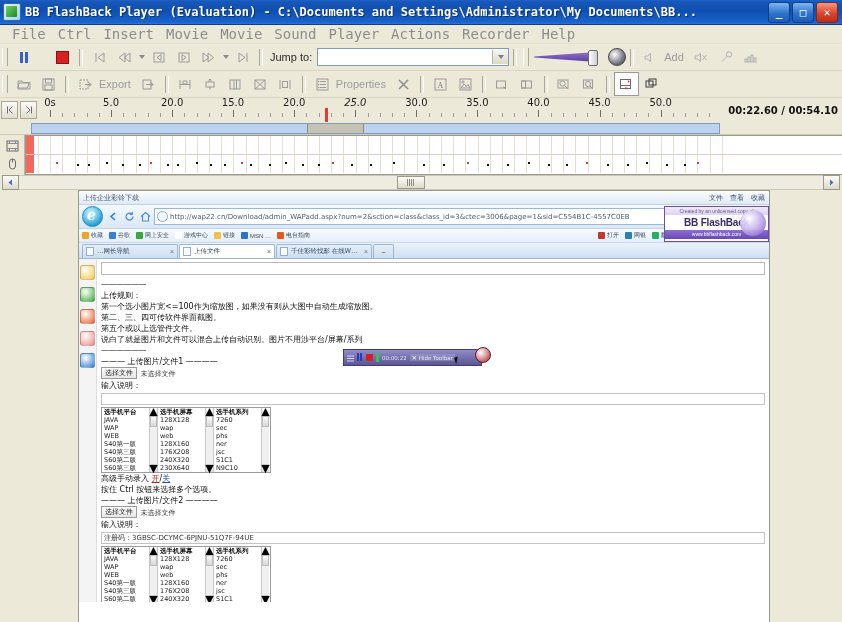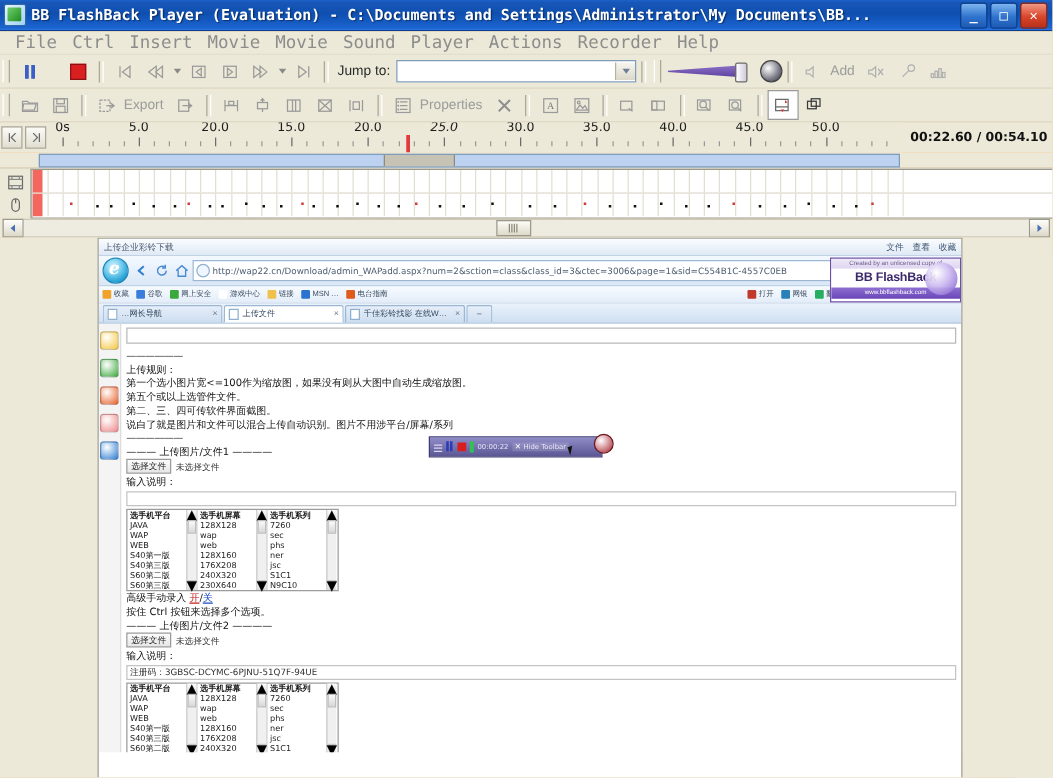--- a/index.html
+++ b/index.html
@@ -903,22 +903,22 @@
             <div class="sb-ico" style="background: radial-gradient(circle at 35% 30%, rgb(255, 255, 255), rgb(232, 98, 44));"></div>
             <div class="sb-ico" style="background: radial-gradient(circle at 35% 30%, rgb(255, 255, 255), rgb(240, 138, 138));"></div>
             <div class="sb-ico" style="background: radial-gradient(circle at 35% 30%, rgb(255, 255, 255), rgb(47, 127, 214));"></div>
           </div>
         <div class="ie-content">
 
           <div class="cbox"></div>
           <div class="cline dash">——————</div>
           <div class="cline">上传规则：</div>
           <div class="cline">第一个选小图片宽&lt;=100作为缩放图，如果没有则从大图中自动生成缩放图。</div>
+          <div class="cline">第二、三、四可传软件界面截图。</div>
           <div class="cline">第五个或以上选管件文件。</div>
-          <div class="cline">第二、三、四可传软件界面截图。</div>
           <div class="cline">说白了就是图片和文件可以混合上传自动识别。图片不用涉平台/屏幕/系列</div>
           <div class="cline dash">——————</div>
           <div class="cline">——— 上传图片/文件1 ————</div>
           <div style="line-height:12px">
             <span class="filebtn">选择文件</span>
             <span class="smalltxt">未选择文件</span>
           </div>
           <div class="cline">输入说明：</div>
           <div class="inputwide"></div>
 

